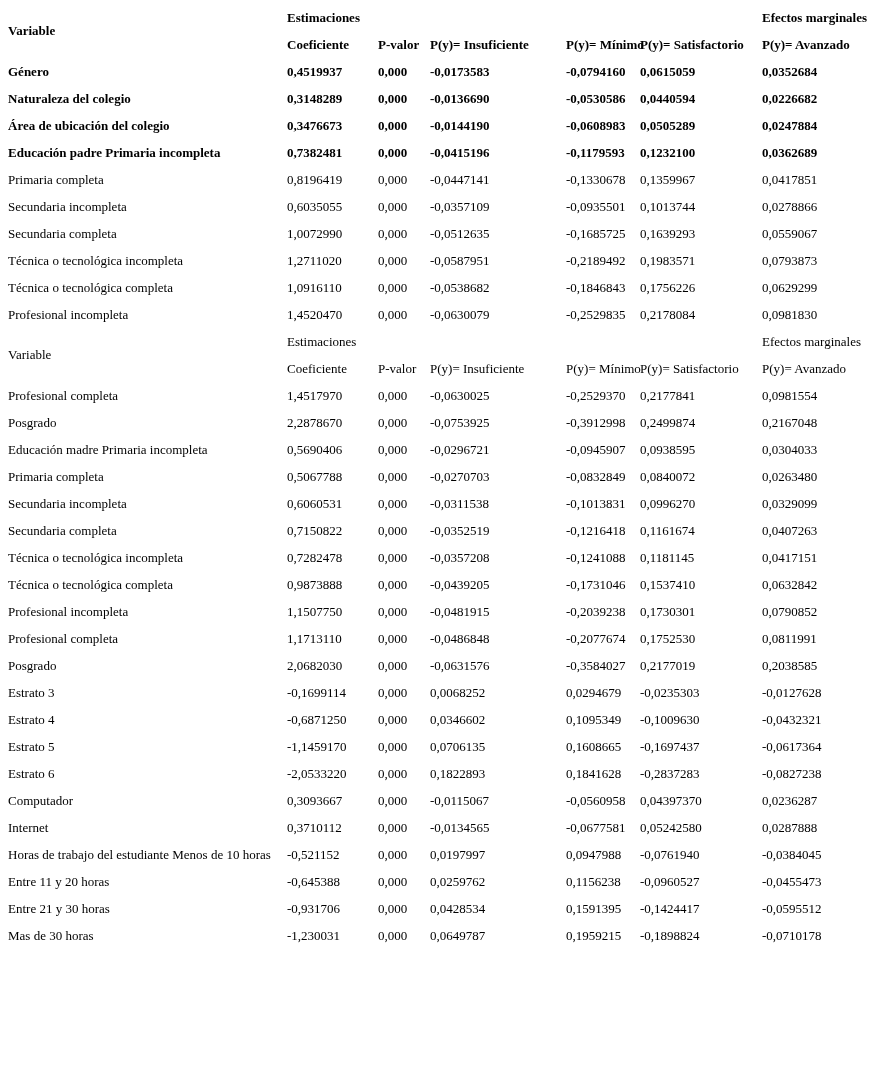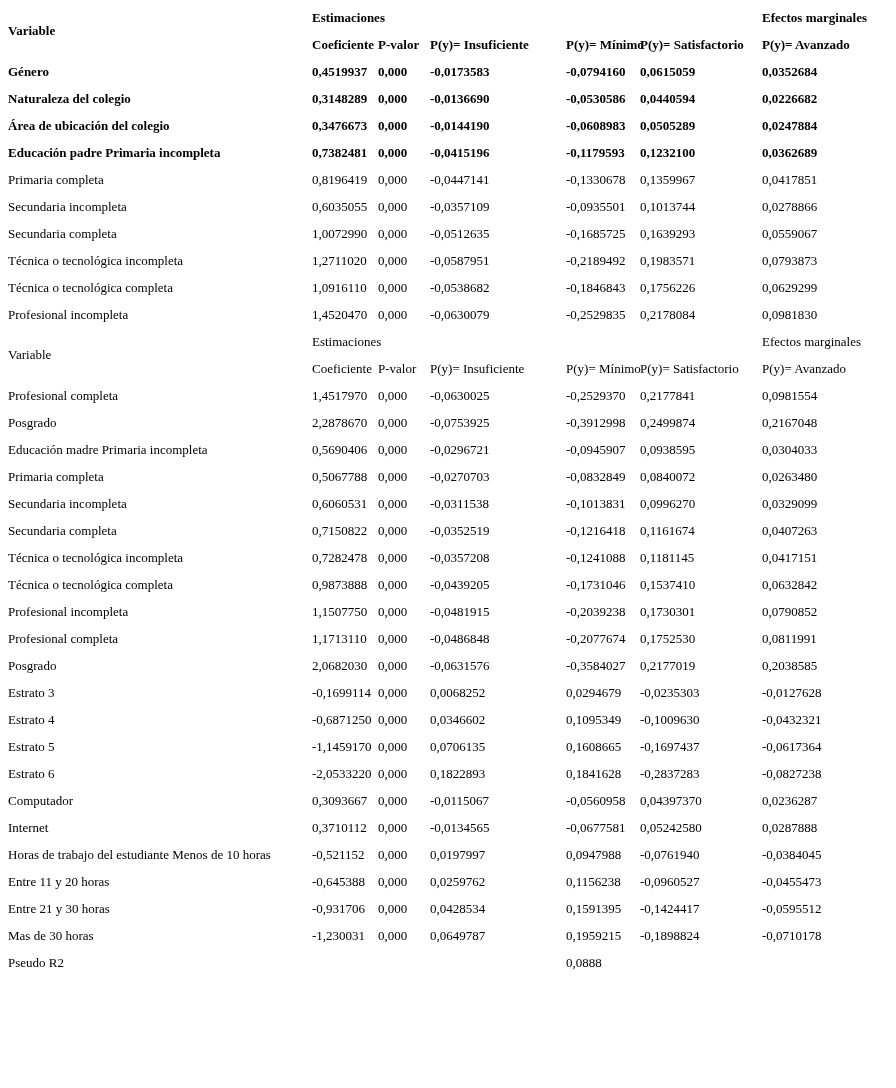--- a/index.html
+++ b/index.html
@@ -2,21 +2,21 @@
 <html><head>
 <meta charset="utf-8">
 <style>
   html, body { margin: 0; padding: 0; background: #ffffff; }
   body { width: 896px; height: 1088px; overflow: hidden; position: relative;
          font-family: "Liberation Serif", "DejaVu Serif", serif; font-size: 13px; color: #000; }
   #tbl { position: absolute; left: 0; top: 4px; width: 896px; }
   .row { position: relative; height: 27px; }
   .cell { position: absolute; top: 7px; white-space: nowrap; line-height: 14px; }
   .c0 { left: 8px; }
-  .c1 { left: 312px; }
+  .c1 { left: 287px; }
   .c2 { left: 378px; text-align: center; }
   .c3 { left: 430px; }
   .c4 { left: 549px; margin-left: 17px; }
   .c5 { left: 640px; }
   .c6 { left: 762px; }
   .bold .cell { font-weight: bold; }
   .hdr-var { top: 20px; }
 </style>
 </head>
 <body>
@@ -334,18 +334,14 @@
         <span class="cell c1">-1,230031</span>
         <span class="cell c2">0,000</span>
         <span class="cell c3">0,0649787</span>
         <span class="cell c4">0,1959215</span>
         <span class="cell c5">-0,1898824</span>
         <span class="cell c6">-0,0710178</span>
       </div>
     </div>
 
   <div id="stats">
-      <div class="row">
-        <span class="cell c0">Pseudo R2</span>
-        <span class="cell c4">0,0888</span>
-      </div>
     </div>
 </div>
 
 </body></html>

